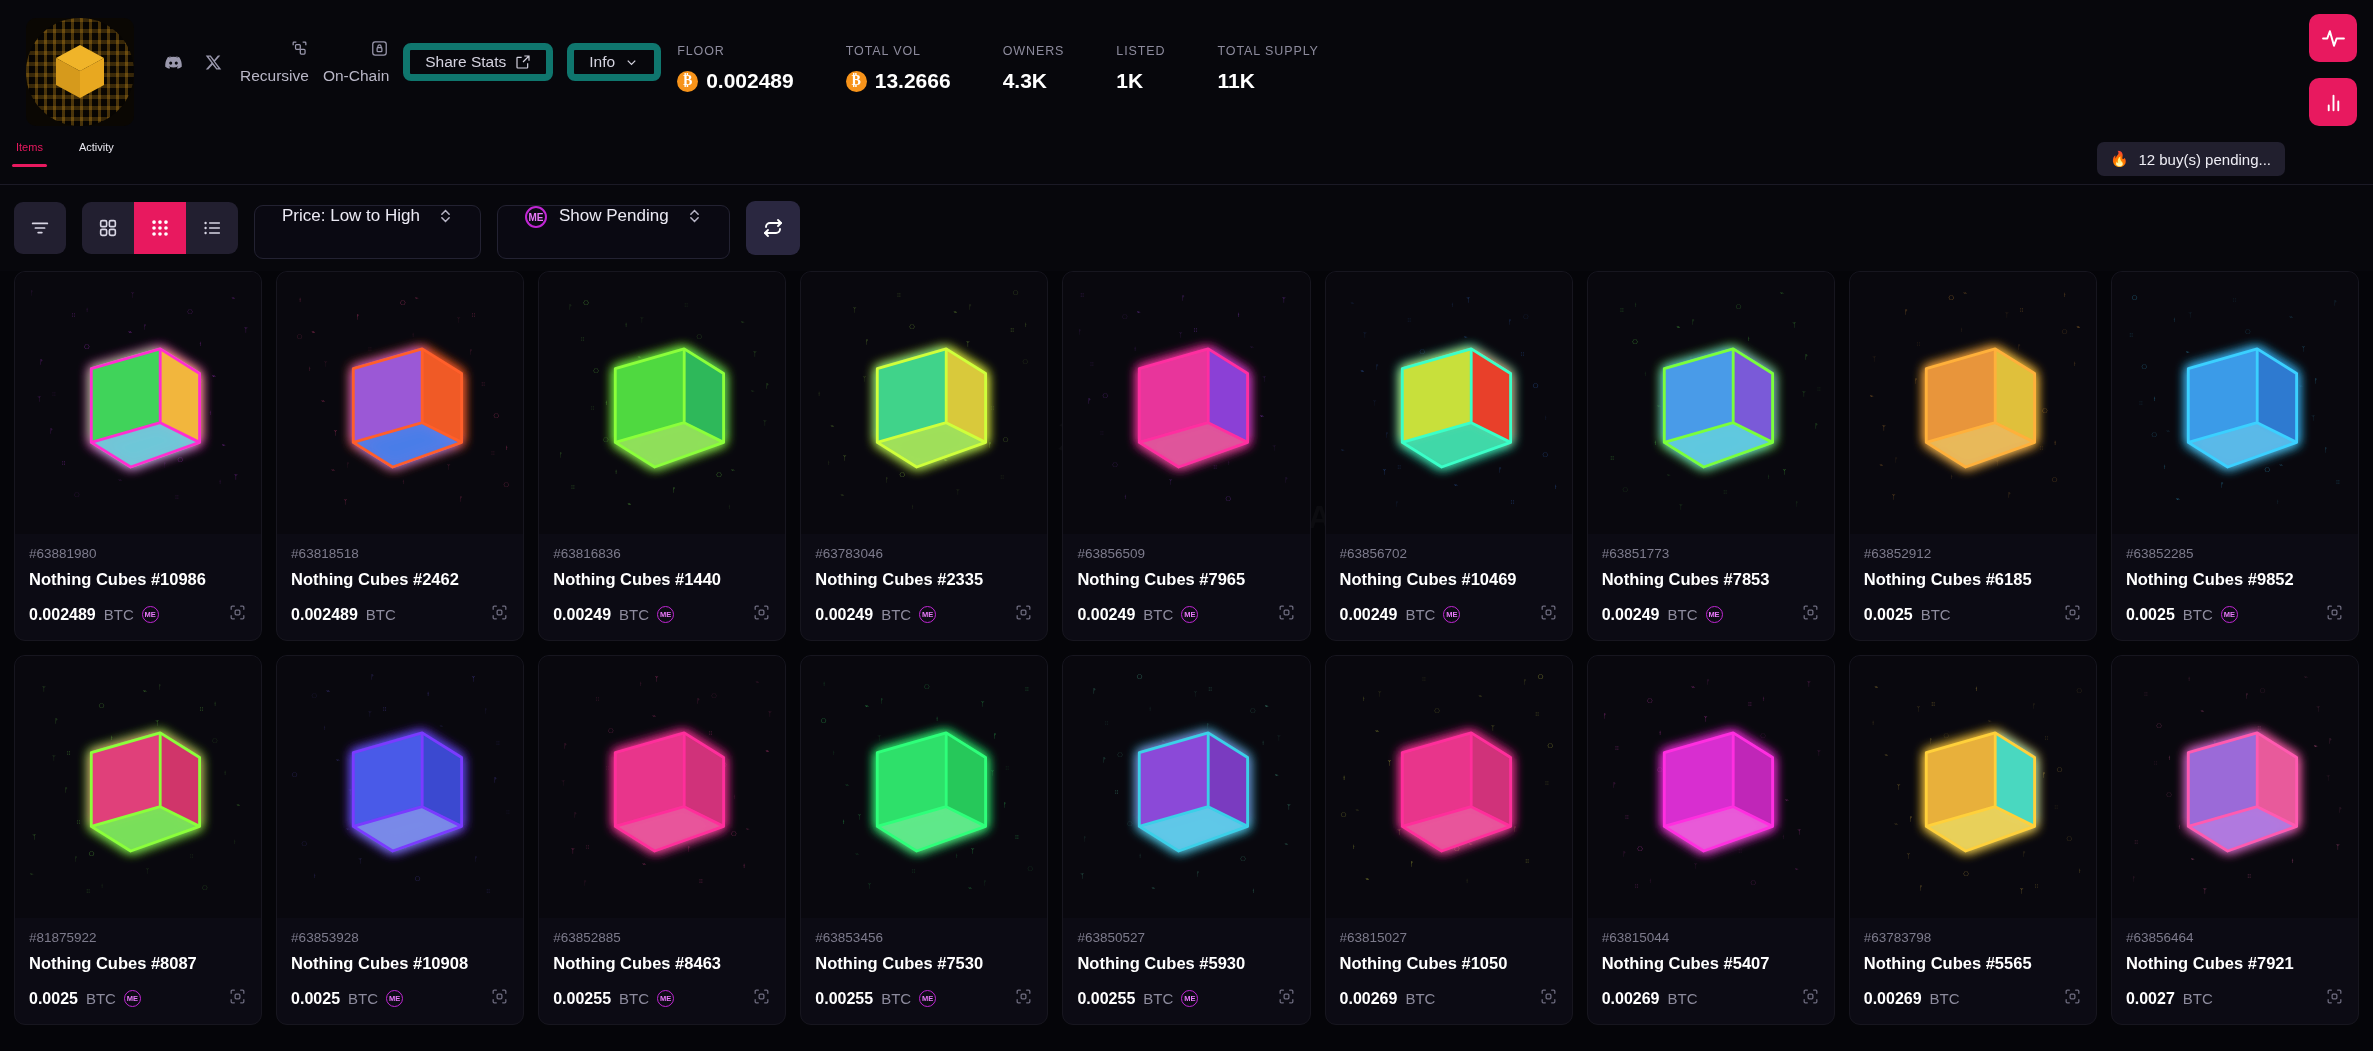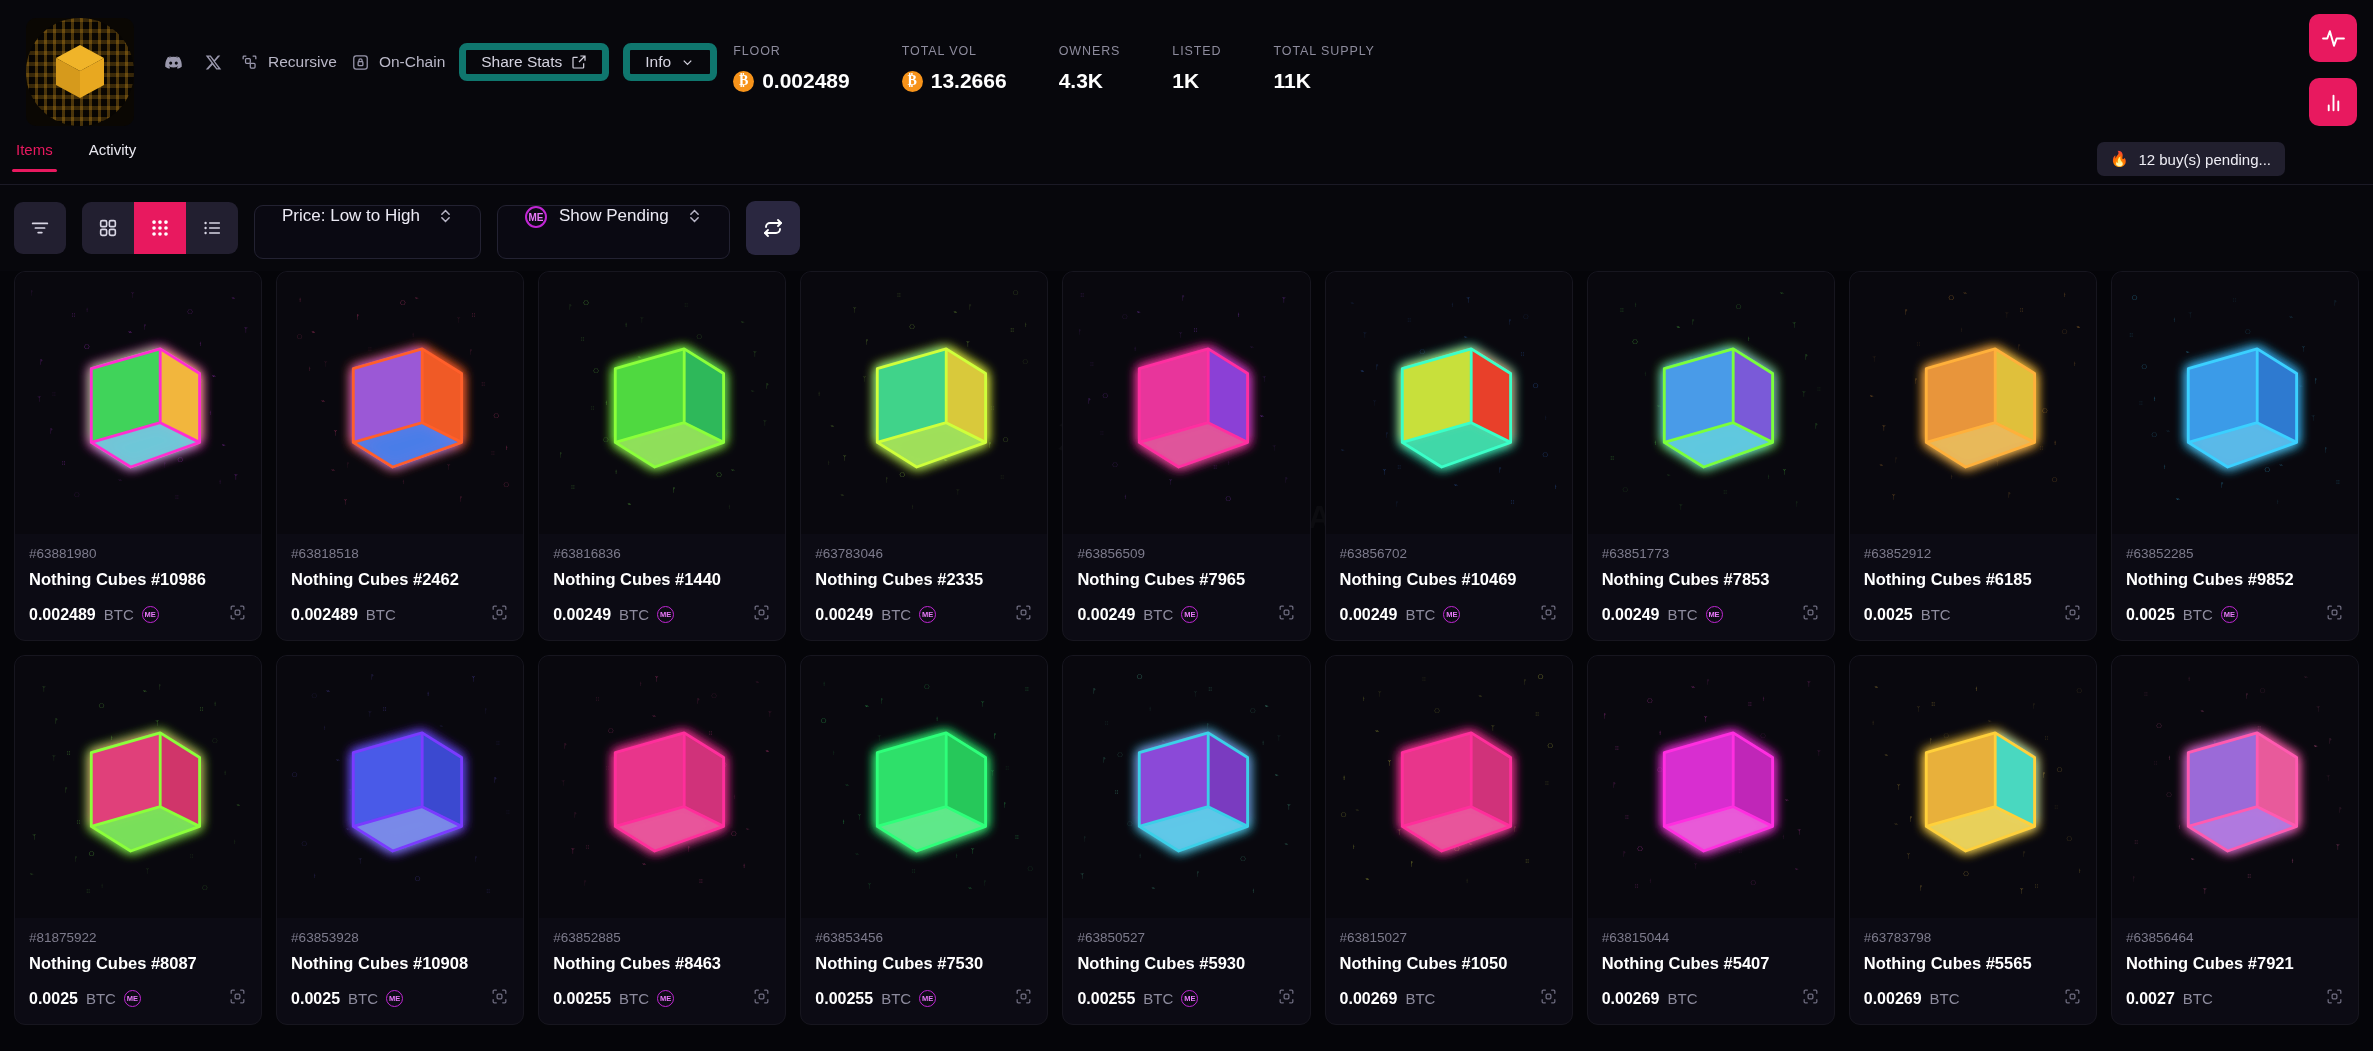--- a/index.html
+++ b/index.html
@@ -67,24 +67,25 @@
     gap: 14px;
     margin-top: 17px;
     height: 38px;
   }
   .icon-btn {
     width: 26px; height: 26px;
     display: flex; align-items: center; justify-content: center;
     color: #9a98ad;
   }
   .tag {
-    display: flex; align-items: flex-start; gap: 9px;
+    display: flex; align-items: flex-end; gap: 9px;
     color: #b9b7c7;
     font-size: 15.5px;
     white-space: nowrap;
+    flex-direction: column;
   }
   .tag svg { color: #9a98ad; }
 
   .pill {
     display: flex; align-items: center; gap: 9px;
     height: 38px;
     padding: 0 15px;
     border: 7px solid #0f766e;
     border-radius: 8px;
     color: #d5d3e0;
@@ -152,21 +153,21 @@
     position: relative;
     height: 47px;
     padding-left: 12px;
     display: flex;
     align-items: flex-start;
     gap: 28px;
     border-bottom: 1px solid #1b1a26;
     background: #07070c;
   }
   .tab {
-    font-size: 15px;
+    font-size: 11px;
     color: #e9e8f0;
     padding: 3px 4px 14px 4px;
     cursor: pointer;
     position: relative;
   }
   .tab.active { color: #e8195f; }
   .tab.active::after {
     content: "";
     position: absolute;
     left: 0; right: 0; bottom: 0;

